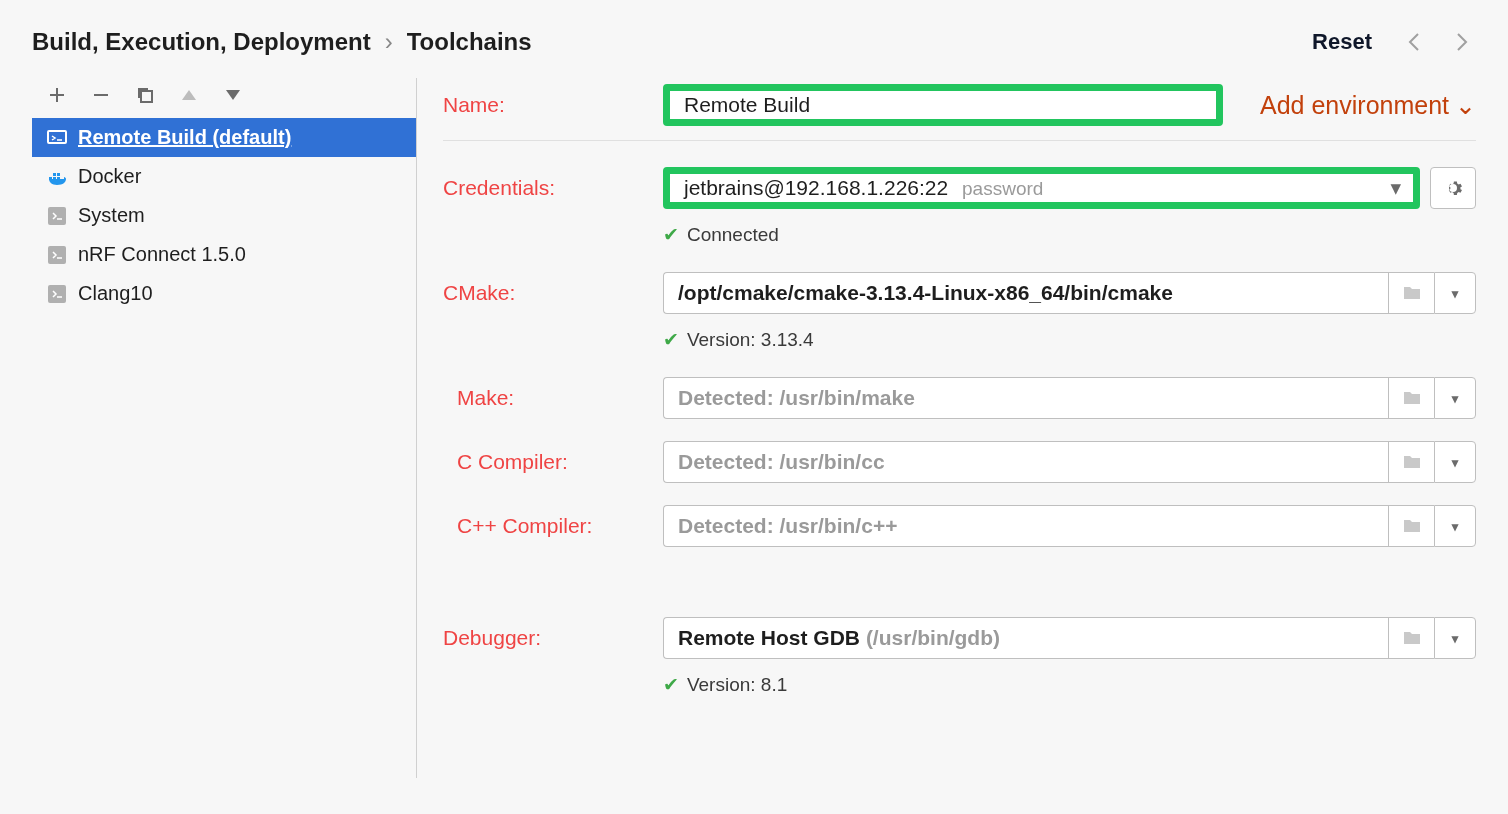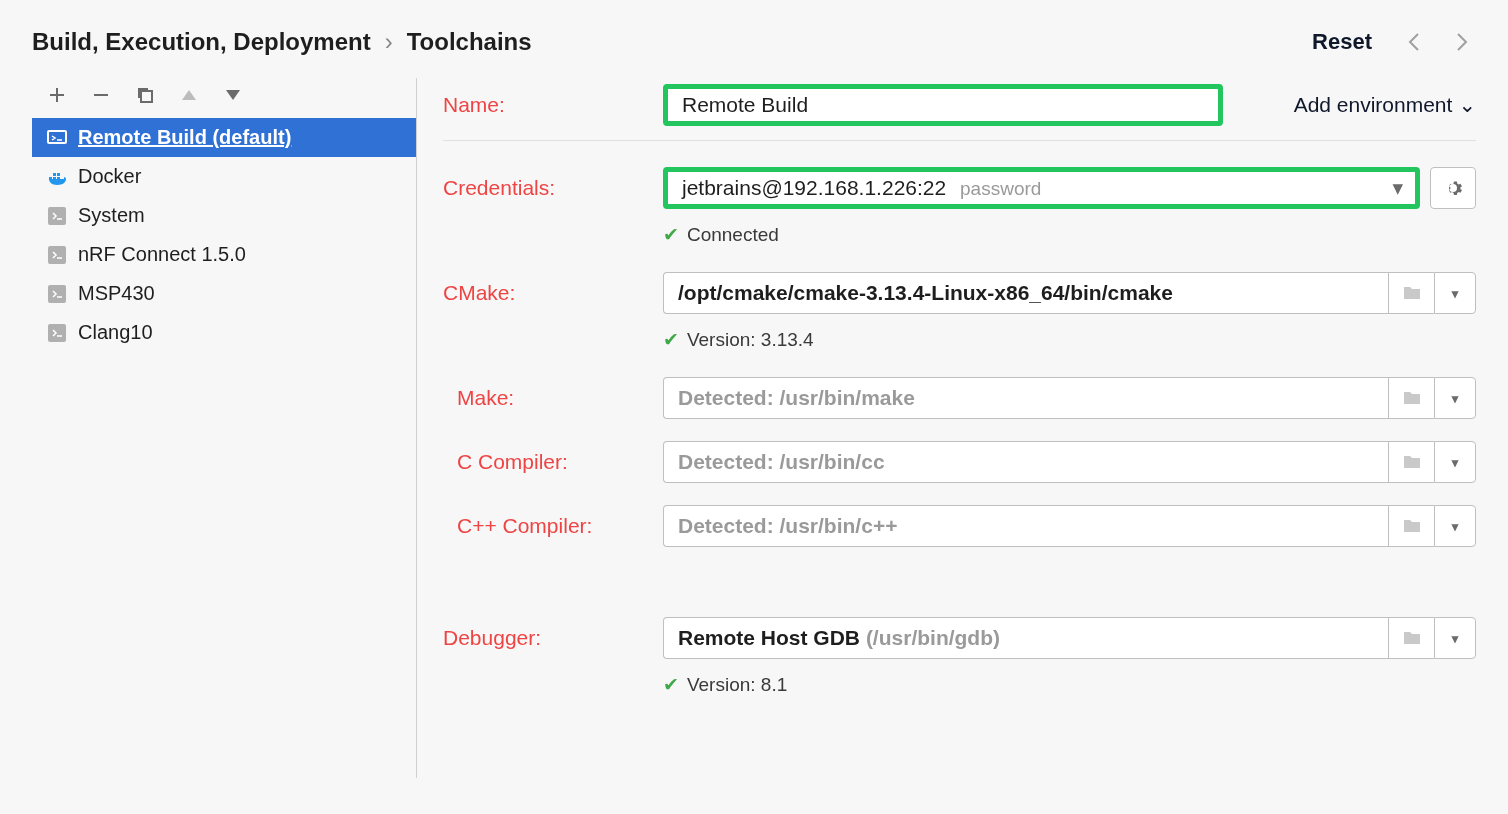--- a/index.html
+++ b/index.html
@@ -28,21 +28,21 @@
 }
 .list-item.selected { background: #3071d5; color: #fff; font-weight: 700; text-decoration: underline; }
 .list-item .icon { width: 22px; height: 22px; flex-shrink: 0; display:flex; align-items:center; justify-content:center;}
 .main { flex: 1; padding: 6px 0 0 26px; }
 .form-row { display: flex; align-items: center; margin-bottom: 14px; }
 .form-row.submeta { margin-bottom: 26px; }
 .label-col { width: 220px; font-size: 21px; color: #ef4444; }
 .label-col.indent { padding-left: 14px; }
 .field-col { flex: 1; display: flex; align-items: center; gap: 10px; }
 .text-input, .combo {
-  flex: 1; height: 42px; border: 5px solid #22c55e; border-radius: 4px;
+  flex: 1; height: 42px; border: 7px solid #22c55e; border-radius: 4px;
   background: #fff; font-size: 21px; padding: 0 14px; outline: none;
   display:flex; align-items:center; color:#1e1e1e;
 }
 .text-input.name { width: 560px; flex: 0 0 560px; }
 .combo { padding-right: 6px; justify-content: space-between; }
 .combo .combo-text { white-space: nowrap; overflow: hidden; text-overflow: ellipsis; }
 .combo .combo-hint { color: #9a9a9a; font-size: 19px; margin-left: 8px; }
 .combo .combo-arrow { color:#6b6b6b; padding:0 6px; }
 .path-combo { display:flex; flex:1;font-weight:bold; }
 .path-input {
@@ -59,21 +59,21 @@
 .drop-btn {
   width: 42px; height:42px; border:1px solid #bfbfbf;
   border-radius:0 4px 4px 0; background:#fff;
   display:flex; align-items:center; justify-content:center; cursor:pointer; color:#6b6b6b;
 }
 .gear-btn {
   width: 46px; height:42px; border:1px solid #bfbfbf; border-radius:4px;
   background:#fff; display:flex; align-items:center; justify-content:center;
   cursor:pointer; color:#6b6b6b;
 }
-.add-env { color:#0f172a; font-size:21px; cursor:pointer; display:flex; align-items:flex-start; gap:6px; }
+.add-env { color:#c2410c; font-size:25px; cursor:pointer; display:flex; align-items:flex-start; gap:6px; }
 .meta-line { display:flex; align-items:center; gap:8px; padding-left:0; font-size:19px; color:#3a3a3a; }
 .meta-line .check { color:#3fa948; }
 .hr { border:0; border-top:1px solid #e0e0e0; margin:12px 0 26px 0; }
 .folder-svg { fill:#c9c9c9; }
 .system-icon svg { fill:#b0b0b0; }
 </style>
 </head>
 <body>
 
 <div class="container">
@@ -164,29 +164,20 @@
           </span>
           <span>nRF Connect 1.5.0</span>
         </div>
         <div class="list-item">
           <span class="icon system-icon">
             <svg width="18" height="18" viewBox="0 0 18 18">
                 <rect width="18" height="18" rx="2"></rect>
                 <path d="M5 6l3 3-3 3M9 12h5" stroke="#fff" stroke-width="1.5" fill="none"></path>
               </svg>
           </span>
-          <span>MSP430</span>
-        </div>
-        <div class="list-item">
-          <span class="icon system-icon">
-            <svg width="18" height="18" viewBox="0 0 18 18">
-                <rect width="18" height="18" rx="2"></rect>
-                <path d="M5 6l3 3-3 3M9 12h5" stroke="#fff" stroke-width="1.5" fill="none"></path>
-              </svg>
-          </span>
           <span>Clang10</span>
         </div>
       </div>
     </div>
 
     <div class="main">
       <div class="form-row">
         <div class="label-col">Name:</div>
         <div class="field-col">
           <input class="text-input name" value="Remote Build" style="">

